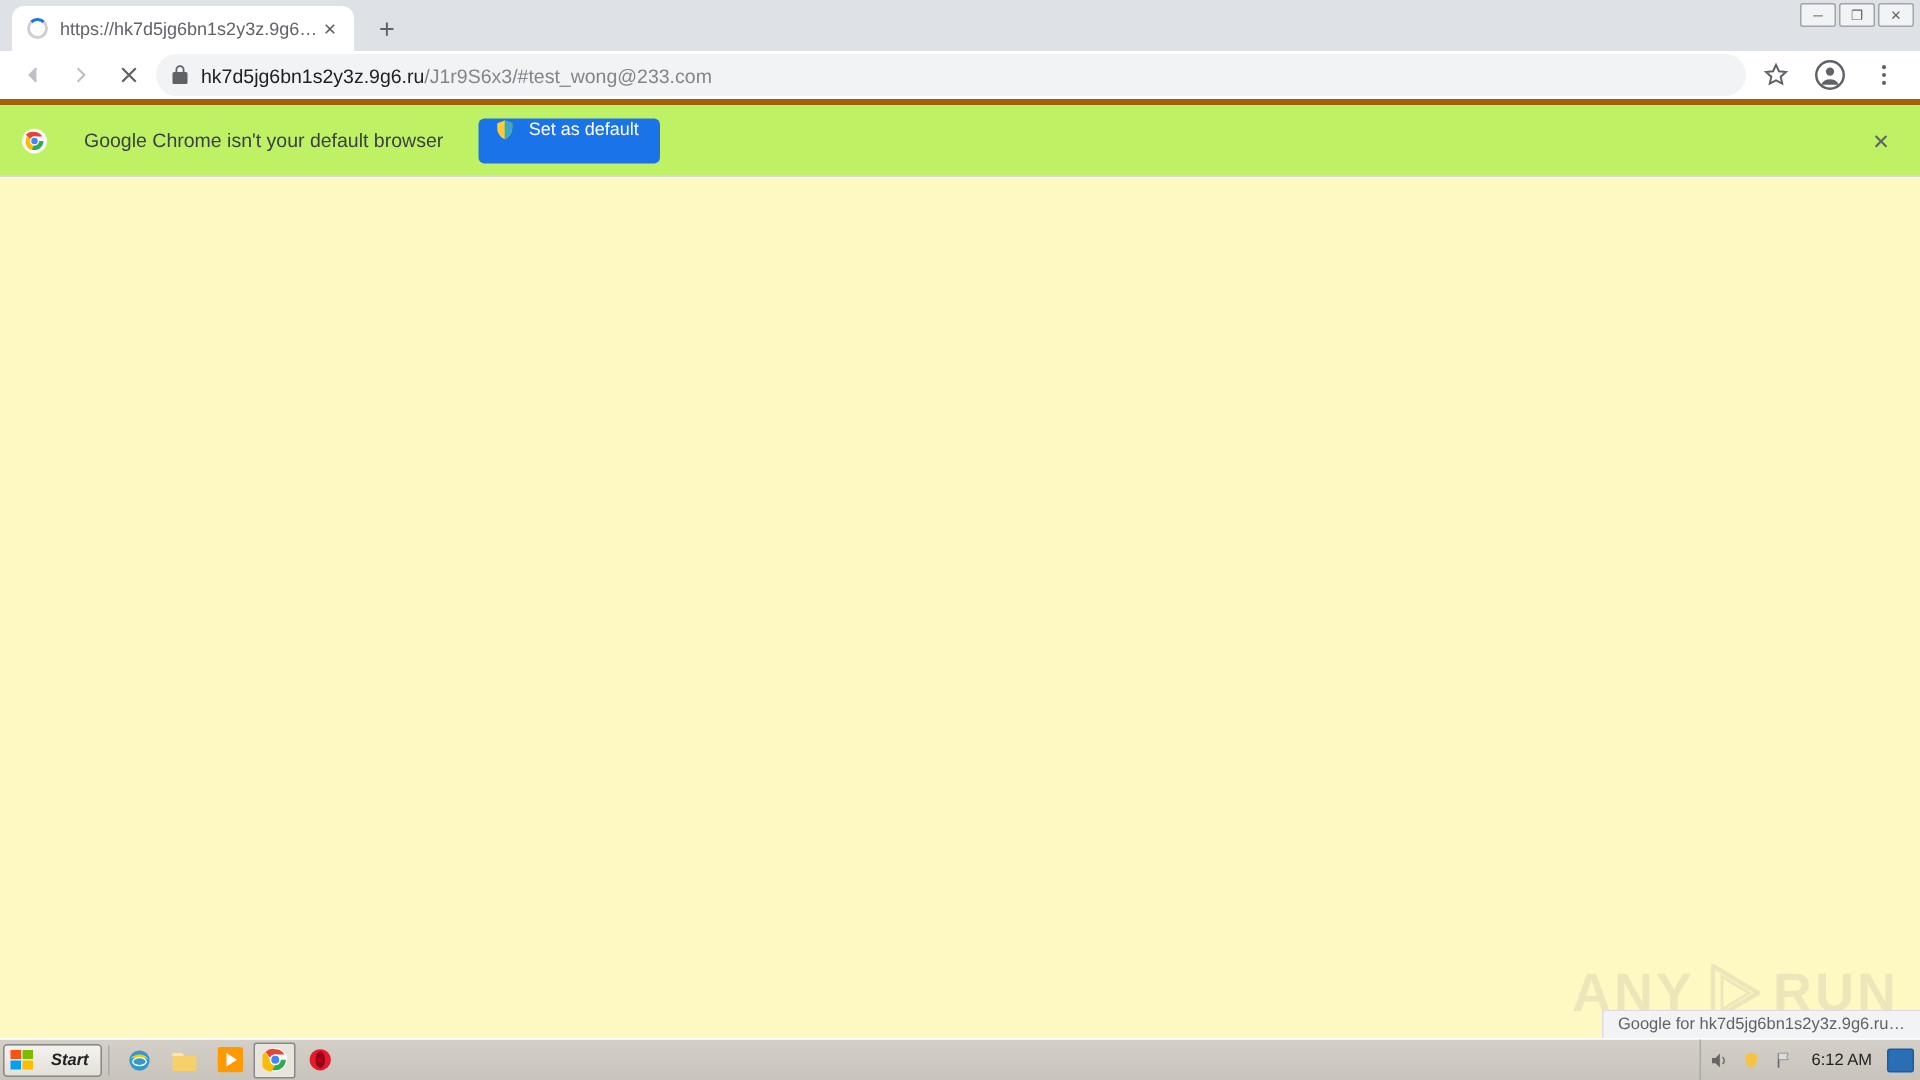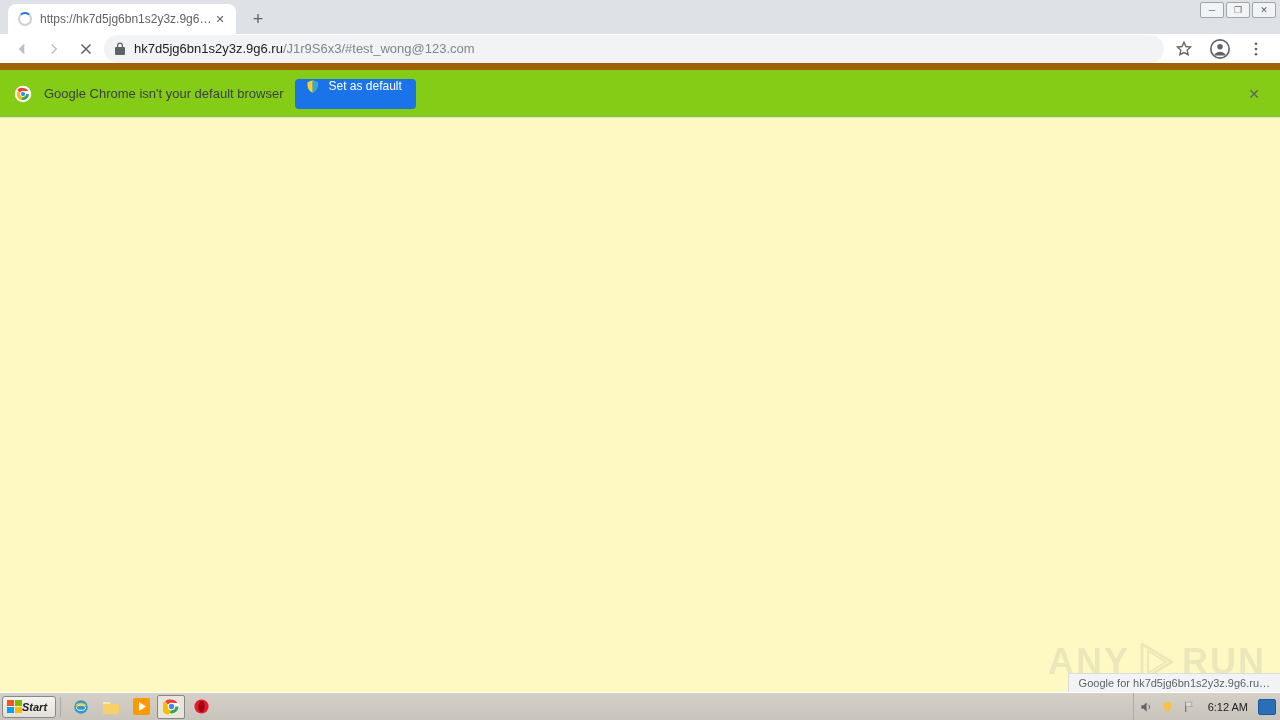--- a/index.html
+++ b/index.html
@@ -10,49 +10,49 @@
 .tab { background:#fff; height:30px; margin-left:8px; border-radius:8px 8px 0 0; display:flex; align-items:center; padding:0 8px 0 10px; width:228px; font-size:12px; color:#5f6368; position:relative; }
 .tab .spinner { width:14px; height:14px; margin-right:8px; border:2px solid #d0d0d0; border-top-color:#1a73e8; border-radius:50%; animation:spin 0.8s linear infinite; flex-shrink:0; }
 @keyframes spin { to{ transform:rotate(360deg);} }
 .tab .tab-title { flex:1; white-space:nowrap; overflow:hidden; text-overflow:ellipsis; }
 .tab .tab-close { width:16px; height:16px; display:flex; align-items:center; justify-content:center; font-size:11px; color:#5f6368; cursor:pointer; border-radius:50%; }
 .new-tab-btn { width:24px; height:24px; margin-left:10px; margin-bottom:3px; display:flex; align-items:center; justify-content:center; font-size:18px; color:#5f6368; cursor:pointer; border-radius:50%; }
 .win-controls { position:absolute; right:4px; top:2px; display:flex; gap:2px; }
 .win-btn { width:24px; height:16px; border:1px solid #a0a4ab; background:#f1f3f4; font-size:9px; display:flex; align-items:center; justify-content:center; color:#5f6368; cursor:pointer; border-radius:2px; }
 
 
-.toolbar { height:36px; background:#fff; border-bottom:7px solid #a16207; display:flex; align-items:center; padding:0 8px; gap:4px; }
+.toolbar { height:36px; background:#fff; border-bottom:4px solid #a16207; display:flex; align-items:center; padding:0 8px; gap:4px; }
 .nav-btn { width:28px; height:28px; border:none; background:transparent; display:flex; align-items:center; justify-content:center; border-radius:50%; color:#5f6368; }
 .nav-btn[disabled] { color:#bdc1c6; }
 .nav-btn:not([disabled]) { cursor:pointer; }
 .nav-btn svg { width:18px; height:18px; }
 .addr { flex:1; height:28px; background:#f1f3f4; border-radius:14px; display:flex; align-items:center; padding:0 10px; gap:8px; font-size:13px; }
 .lock-icon { color:#5f6368; display:flex; }
 .url { flex:1; display:flex; align-items:baseline; white-space:nowrap; overflow:hidden; }
 .url .host { color:#202124; }
 .url .path { color:#80868b; }
 .star-icon,.user-icon,.menu-icon { width:32px; height:32px; display:flex; align-items:center; justify-content:center; color:#5f6368; cursor:pointer; border-radius:50%; }
 
 
-.infobar { height:48px; background:#84cc16; border-bottom:1px solid #dadce0; display:flex; align-items:center; padding:0 14px; gap:12px; font-size:13px; color:#3c4043; }
+.infobar { height:48px; background:#bef264; border-bottom:1px solid #dadce0; display:flex; align-items:center; padding:0 14px; gap:24px; font-size:13px; color:#3c4043; }
 .chrome-logo { width:18px; height:18px; flex-shrink:0; }
 .set-default-btn { background:#1a73e8; color:#fff; border:none; border-radius:4px; height:30px; padding:0 14px 0 10px; font-size:12px; display:flex; align-items:flex-start; gap:8px; cursor:pointer; }
 .set-default-btn .shield { width:15px; height:15px; }
 .infobar-spacer { flex:1; }
 .infobar-close { width:24px; height:24px; display:flex; align-items:center; justify-content:center; color:#5f6368; cursor:pointer; font-size:14px; border-radius:50%; }
 
 
 .content { position:relative; height:calc(720px - 34px - 36px - 48px - 28px); background:#fef9c3; }
 .status-bubble { position:absolute; bottom:0; right:0; background:#f1f3f4; border:1px solid #dadce0; border-right:none; border-bottom:none; border-radius:2px 0 0 0; padding:3px 10px; font-size:11px; color:#5f6368; min-width:195px; }
 .watermark { position:absolute; bottom:8px; right:14px; display:flex; align-items:center; gap:6px; opacity:0.15; font-family:Arial,sans-serif; font-weight:600; font-size:36px; color:#888; letter-spacing:2px; pointer-events:none; z-index:-0; }
 .watermark svg { width:40px; height:44px; }
 
 
 .taskbar { height:28px; background:linear-gradient(#d4d0c8,#c8c4bc); border-top:1px solid #fff; display:flex; align-items:center; position:relative; }
-.start-btn { height:22px; margin:0 2px; padding:0 8px 0 4px; display:flex; align-items:center; gap:0; background:linear-gradient(#f5f3ee,#e3e0d8); border:1px solid #888; border-radius:3px; font-size:11px; font-weight:bold; font-style:italic; color:#222; cursor:pointer; }
+.start-btn { height:22px; margin:0 2px; padding:0 8px 0 4px; display:flex; align-items:center; gap:12px; background:linear-gradient(#f5f3ee,#e3e0d8); border:1px solid #888; border-radius:3px; font-size:11px; font-weight:bold; font-style:italic; color:#222; cursor:pointer; }
 .win-flag { width:15px; height:13px; display:grid; grid-template-columns:1fr 1fr; grid-template-rows:1fr 1fr; gap:1px; }
 .win-flag span:nth-child(1){background:#f65314;} .win-flag span:nth-child(2){background:#7cbb00;} .win-flag span:nth-child(3){background:#00a1f1;} .win-flag span:nth-child(4){background:#ffbb00;}
 .task-items { display:flex; gap:2px; margin-left:4px; }
 .task-item { width:28px; height:24px; display:flex; align-items:center; justify-content:center; cursor:pointer; }
 .task-item.active { border:1px solid #888; background:#e8e5dd; border-radius:2px; }
 .sep { width:1px; height:20px; background:#aaa; margin:0 2px; }
 .tray { margin-left:auto; display:flex; align-items:center; height:100%; border-left:1px solid #aaa; padding:0 4px; gap:6px;text-align:center; }
 .tray-icon { width:16px; height:16px; display:flex; align-items:center; justify-content:center; color:#5f6368; font-size:12px; }
 .clock { font-size:11px; color:#222; padding:0 4px; }
 .desktop-peek { width:18px; height:16px; background:#2a6fb5; border:1px solid #1a5aa0; border-radius:2px; cursor:pointer; }
@@ -95,21 +95,21 @@
       </svg>
   </button>
   <div class="addr">
     <span class="lock-icon">
       <svg width="12" height="14" viewBox="0 0 12 14">
           <path fill="#5f6368" d="M3 5V3.5a3 3 0 016 0V5h1a1 1 0 011 1v6a1 1 0 01-1 1H2a1 1 0 01-1-1V6a1 1 0 011-1h1zm1.2 0h3.6V3.5a1.8 1.8 0 00-3.6 0V5z"></path>
         </svg>
     </span>
     <span class="url">
       <span class="host">hk7d5jg6bn1s2y3z.9g6.ru</span>
-        <span class="path">/J1r9S6x3/#test_wong@123.com</span>
+        <span class="path">/J1r9S6x3/#test_wong@233.com</span>
     </span>
   </div>
   <div class="star-icon">
     <svg width="18" height="18" viewBox="0 0 24 24">
         <path fill="none" stroke="currentColor" stroke-width="1.8" d="M12 3l2.6 5.7 6.2.6-4.6 4.2 1.3 6.1L12 16.8 6.5 19.6l1.3-6.1L3.2 9.3l6.2-.6z"></path>
       </svg>
   </div>
   <div class="user-icon">
     <svg width="22" height="22" viewBox="0 0 24 24">
         <circle cx="12" cy="12" r="10" fill="none" stroke="currentColor" stroke-width="1.8"></circle>

